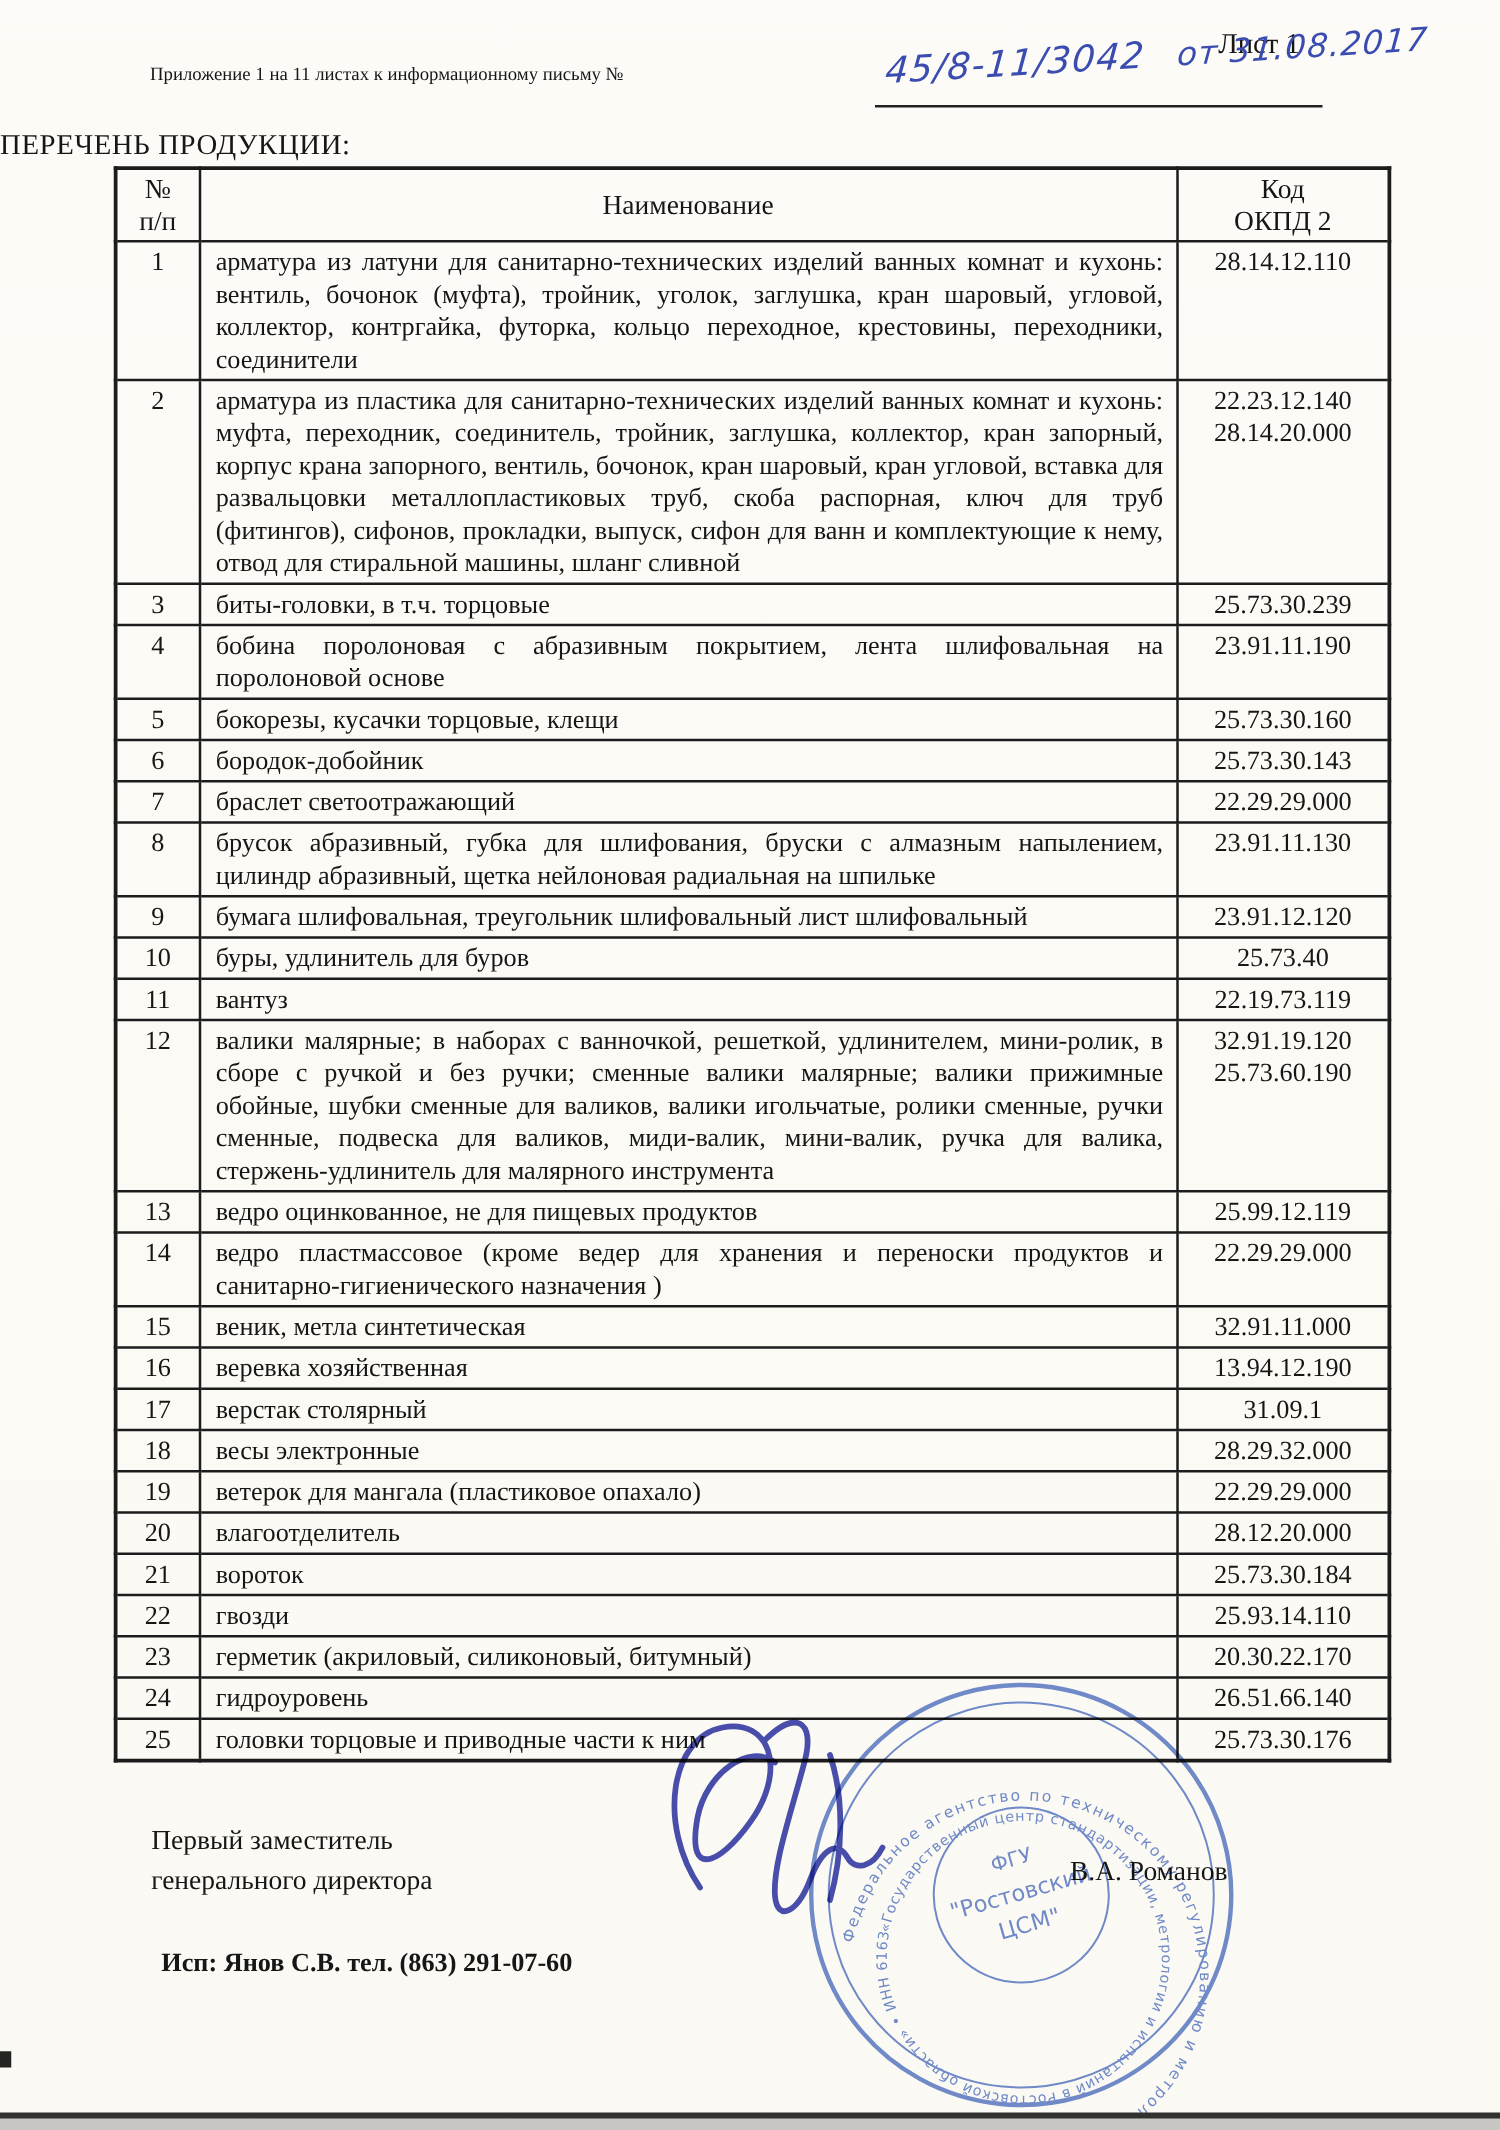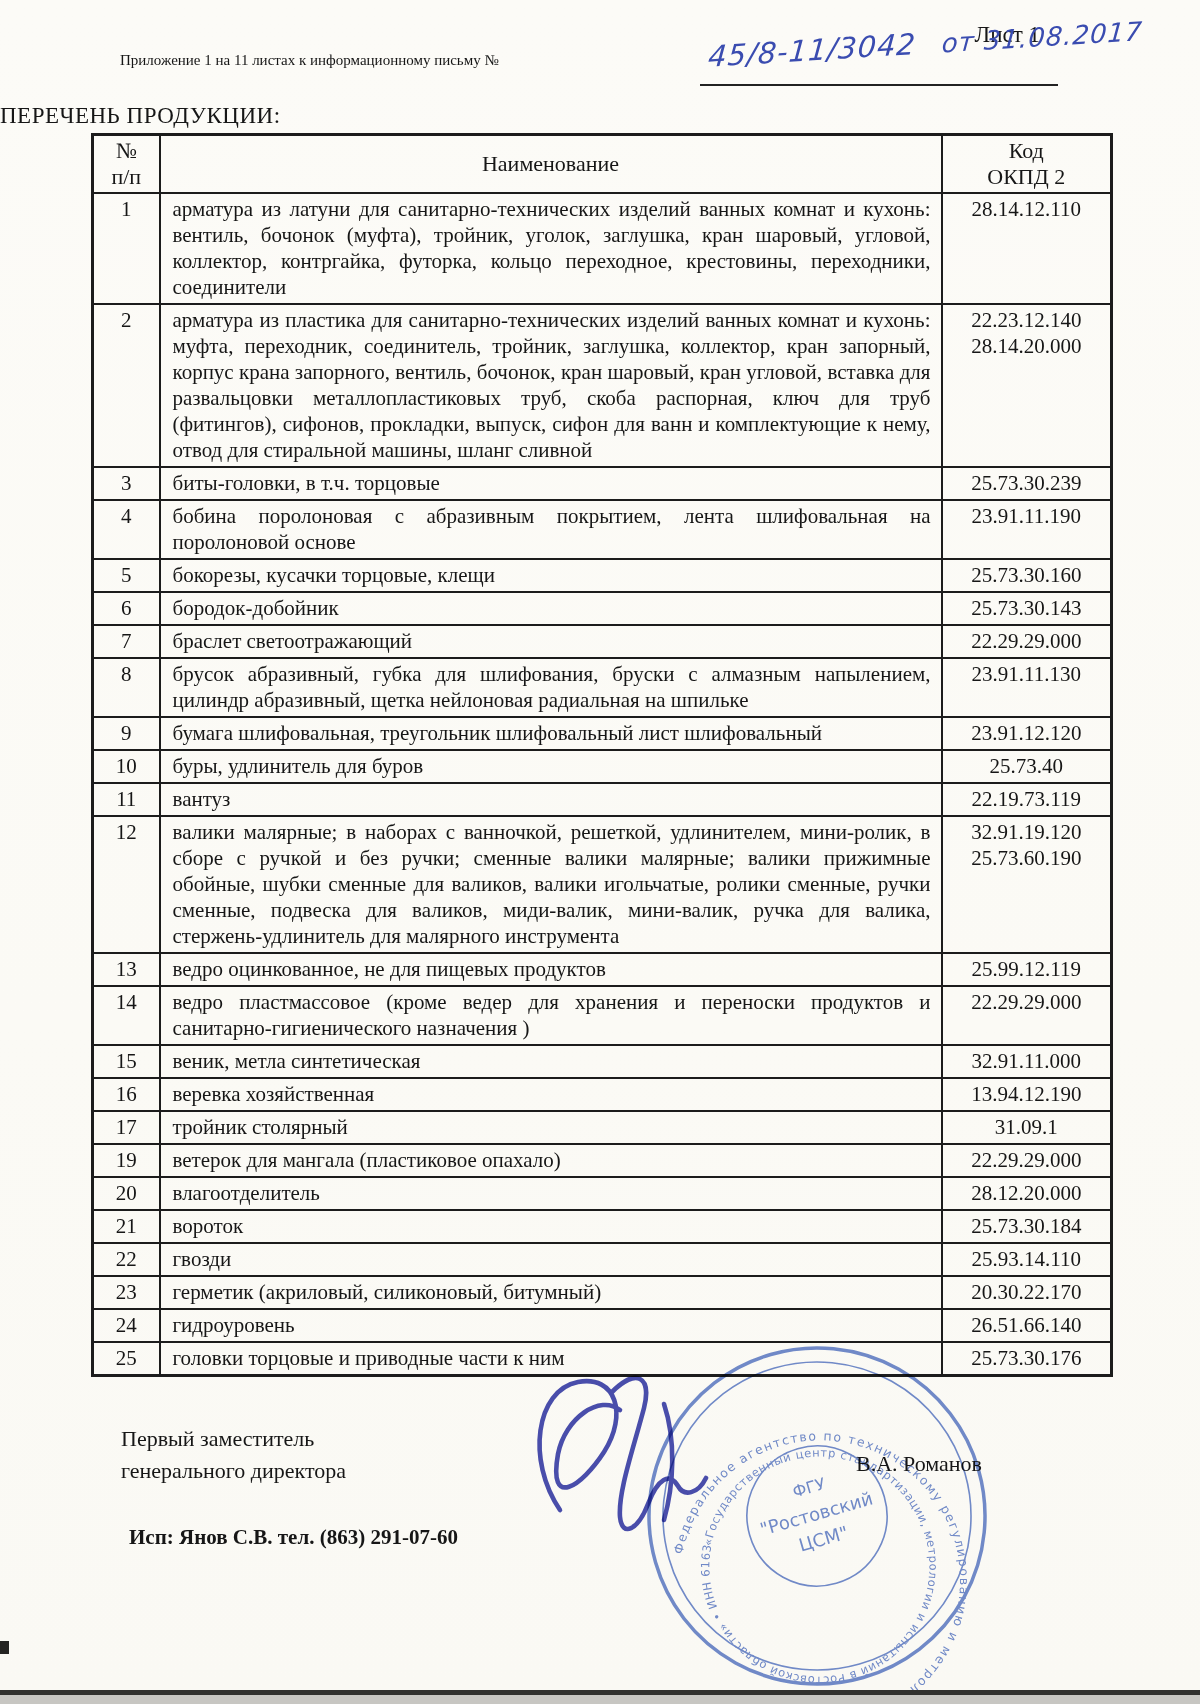--- a/index.html
+++ b/index.html
@@ -227,23 +227,30 @@
           </tr>
           <tr>
             <td class="c-num">16</td>
             <td class="c-name">веревка хозяйственная</td>
             <td class="c-code">
               <div>13.94.12.190</div>
             </td>
           </tr>
           <tr>
             <td class="c-num">17</td>
-            <td class="c-name">тройник столярный</td>
+            <td class="c-name">верстак столярный</td>
             <td class="c-code">
               <div>31.09.1</div>
+            </td>
+          </tr>
+          <tr>
+            <td class="c-num">18</td>
+            <td class="c-name">весы электронные</td>
+            <td class="c-code">
+              <div>28.29.32.000</div>
             </td>
           </tr>
           <tr>
             <td class="c-num">19</td>
             <td class="c-name">ветерок для мангала (пластиковое опахало)</td>
             <td class="c-code">
               <div>22.29.29.000</div>
             </td>
           </tr>
           <tr>

